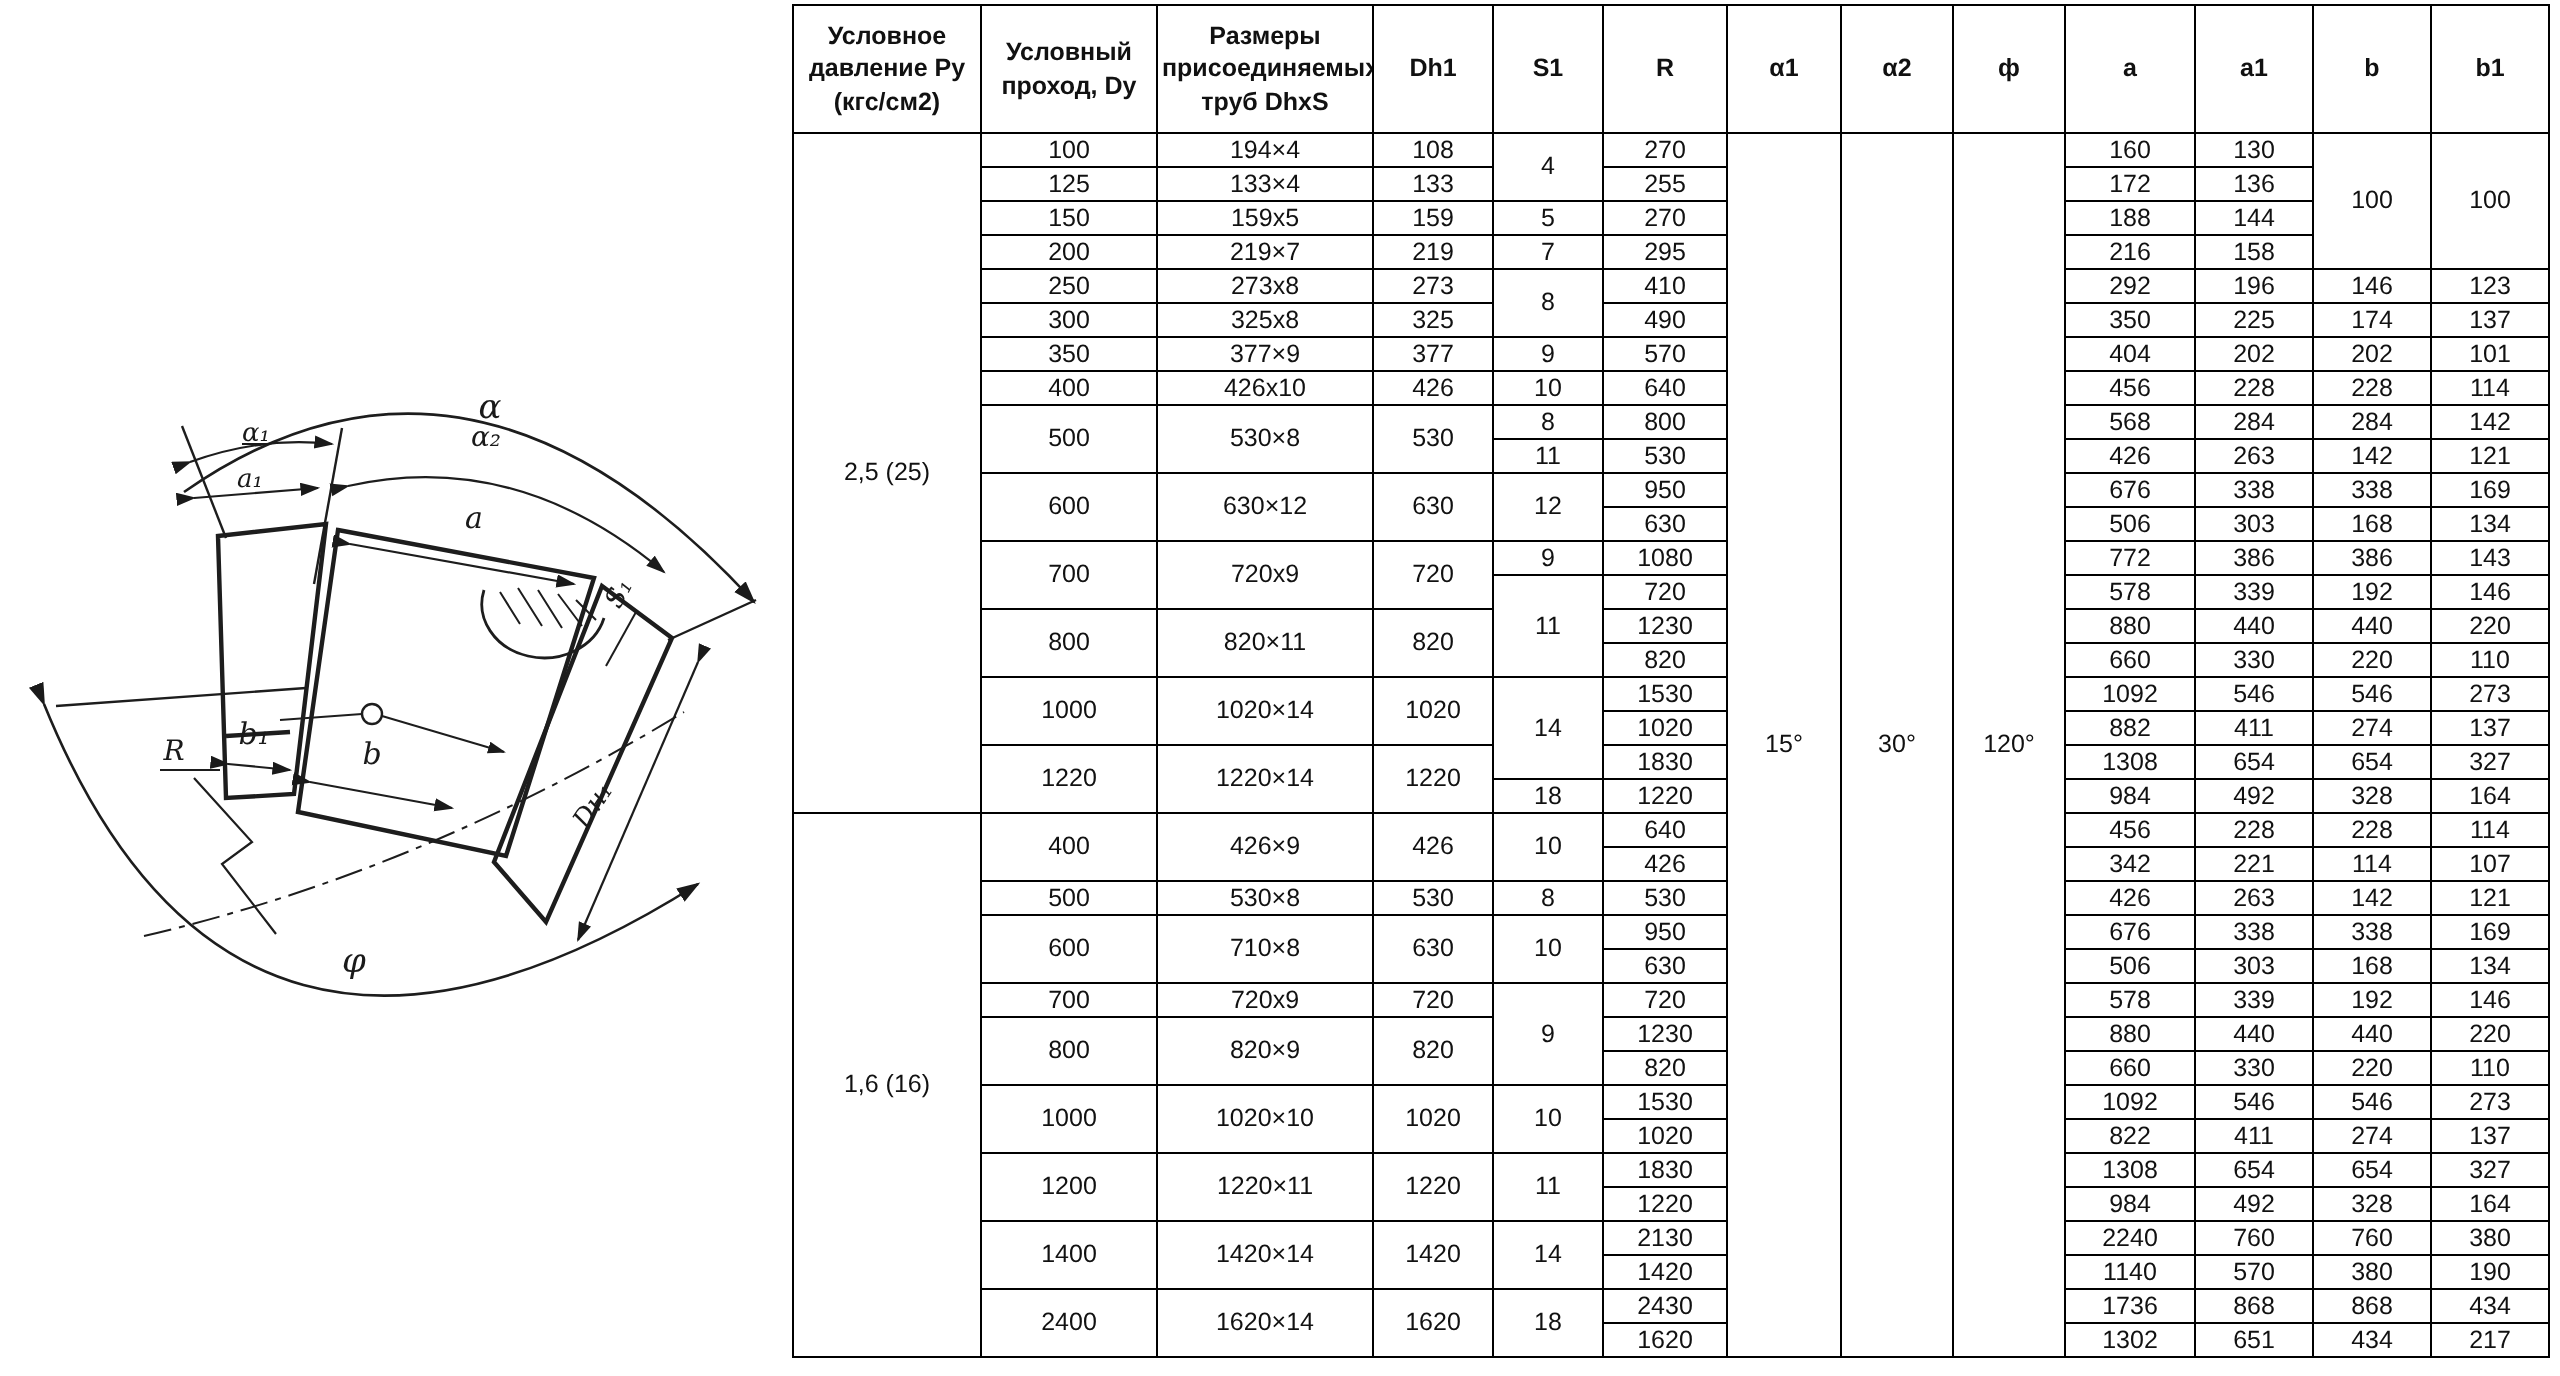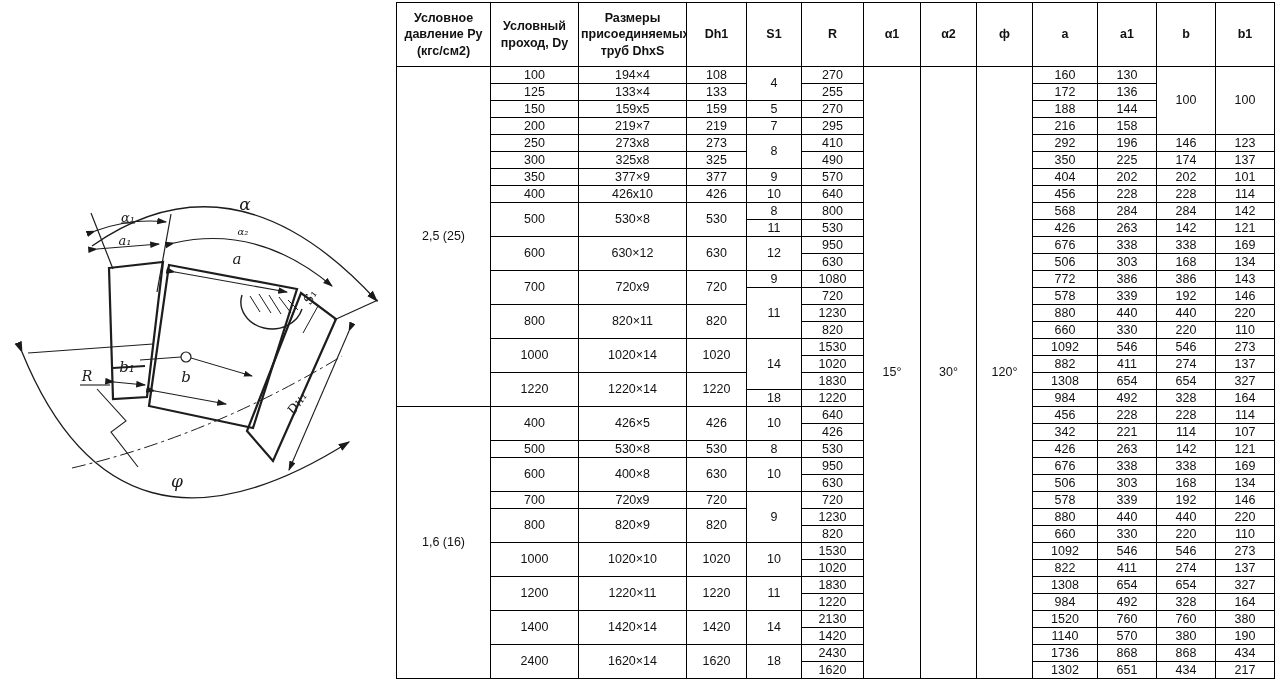--- a/index.html
+++ b/index.html
@@ -70,21 +70,21 @@
         <path d="M22 352 Q118 588 349 442" stroke-width="1.3" marker-start="url(#ah)" marker-end="url(#ah)"></path>
 
         <path d="M80 385 L110 385" stroke-width="1.1"></path>
         <path d="M97 389 L126 421 L111 432 L138 467" stroke-width="1.1"></path>
       </g>
     </svg>
 
     <span class="dim-label" style="left:245px; top:204px; font-size:17px;">α</span>
     <span class="dim-label" style="left:128px; top:217px; font-size:13px;text-decoration:underline;">α₁</span>
     <span class="dim-label" style="left:125px; top:240px; font-size:13px;font-style:italic;">a₁</span>
-    <span class="dim-label" style="left:243px; top:231px; font-size:10px;">α₂</span>
+    <span class="dim-label" style="left:243px; top:219px; font-size:14px;">α₂</span>
     <span class="dim-label" style="left:237px; top:259px; font-size:15px;">a</span>
     <span class="dim-label rot60" style="left:310px; top:297px; font-size:13px;">S₁</span>
     <span class="dim-label" style="left:87px;  top:376px; font-size:14px;">R</span>
     <span class="dim-label" style="left:127px; top:367px; font-size:15px;">b₁</span>
     <span class="dim-label" style="left:186px; top:377px; font-size:15px;">b</span>
     <span class="dim-label rot55" style="left:297px; top:403px; font-size:13px;">Dн₁</span>
     <span class="dim-label" style="left:177px; top:481px; font-size:17px;">φ</span>
   </div>
 
   <div class="tbl-wrap">
@@ -311,21 +311,21 @@
             <td>18</td>
             <td>1220</td>
             <td>984</td>
             <td>492</td>
             <td>328</td>
             <td>164</td>
           </tr>
           <tr>
             <td rowspan="16">1,6 (16)</td>
             <td rowspan="2">400</td>
-            <td rowspan="2">426×5</td>
+            <td rowspan="2">426×9</td>
             <td rowspan="2">426</td>
             <td rowspan="2">10</td>
             <td>640</td>
             <td>456</td>
             <td>228</td>
             <td>228</td>
             <td>114</td>
           </tr>
           <tr>
             <td>426</td>
@@ -340,21 +340,21 @@
             <td>530</td>
             <td>8</td>
             <td>530</td>
             <td>426</td>
             <td>263</td>
             <td>142</td>
             <td>121</td>
           </tr>
           <tr>
             <td rowspan="2">600</td>
-            <td rowspan="2">400×8</td>
+            <td rowspan="2">710×8</td>
             <td rowspan="2">630</td>
             <td rowspan="2">10</td>
             <td>950</td>
             <td>676</td>
             <td>338</td>
             <td>338</td>
             <td>169</td>
           </tr>
           <tr>
             <td>630</td>
@@ -426,21 +426,21 @@
             <td>492</td>
             <td>328</td>
             <td>164</td>
           </tr>
           <tr>
             <td rowspan="2">1400</td>
             <td rowspan="2">1420×14</td>
             <td rowspan="2">1420</td>
             <td rowspan="2">14</td>
             <td>2130</td>
-            <td>1520</td>
+            <td>2240</td>
             <td>760</td>
             <td>760</td>
             <td>380</td>
           </tr>
           <tr>
             <td>1420</td>
             <td>1140</td>
             <td>570</td>
             <td>380</td>
             <td>190</td>

